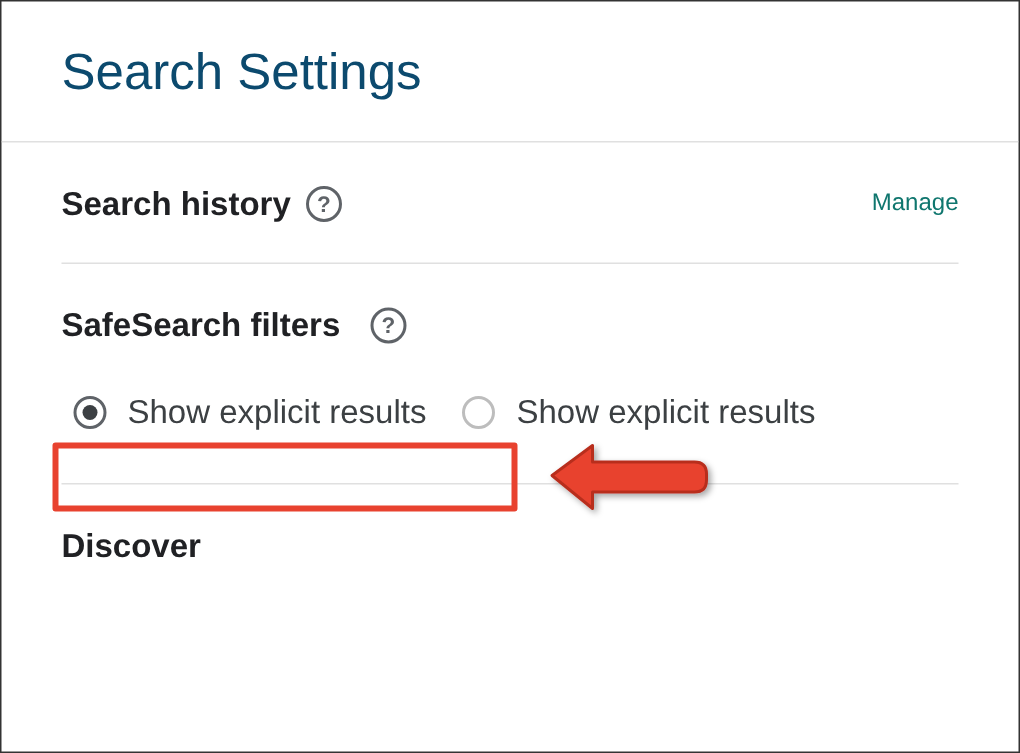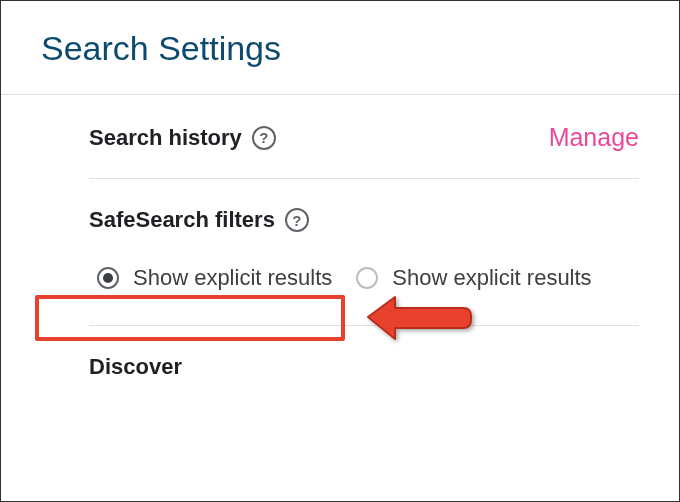--- a/index.html
+++ b/index.html
@@ -20,21 +20,20 @@
       padding: 28px 40px 26px 40px;
       border-bottom: 1px solid #e0e0e0;
     }
     .page-title {
       color: #0c4a6e;
       font-size: 34px;
       font-weight: 400;
     }
     .section {
       padding: 0 40px;
-      margin-left: 48px;
     }
     .section-row {
       display: flex;
       align-items: center;
       justify-content: space-between;
       padding: 28px 0 26px 0;
       border-bottom: 1px solid #e0e0e0;
     }
     .section-row-content {
       display: flex;
@@ -53,33 +52,33 @@
       border-radius: 50%;
       display: flex;
       align-items: center;
       justify-content: center;
       color: #5f6368;
       font-size: 15px;
       font-weight: 700;
       cursor: pointer;
     }
     .manage-link {
-      color: #ec4899;
-      font-size: 25px;
+      color: #0f766e;
+      font-size: 16px;
       text-decoration: none;
       cursor: pointer;
     }
     .safesearch-section {
       padding: 28px 0 26px 0;
       border-bottom: 1px solid #e0e0e0;
     }
     .safesearch-header {
       display: flex;
       align-items: center;
-      gap: 10px;
+      gap: 20px;
       margin-bottom: 24px;
     }
     .radio-options {
       display: flex;
       flex-direction: row;
       gap: 8px;
     }
     .radio-option {
       display: flex;
       align-items: center;

